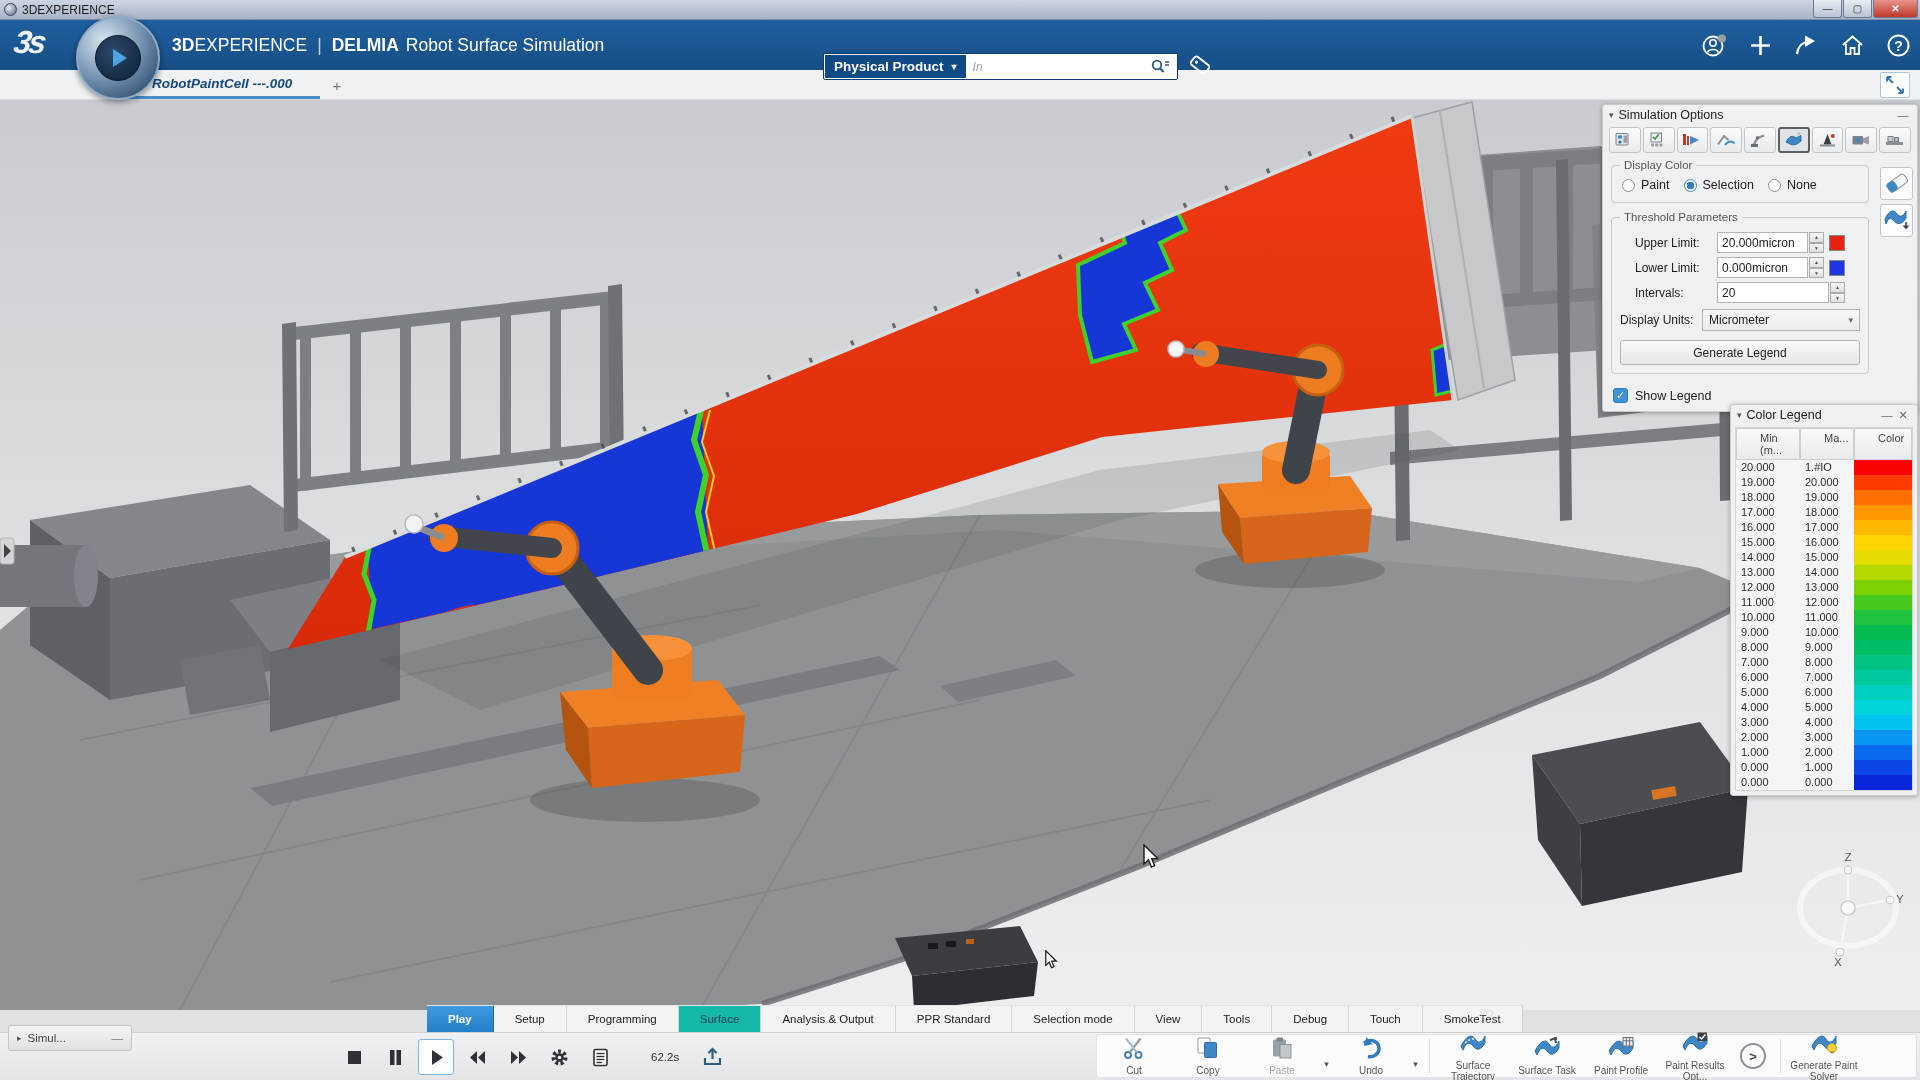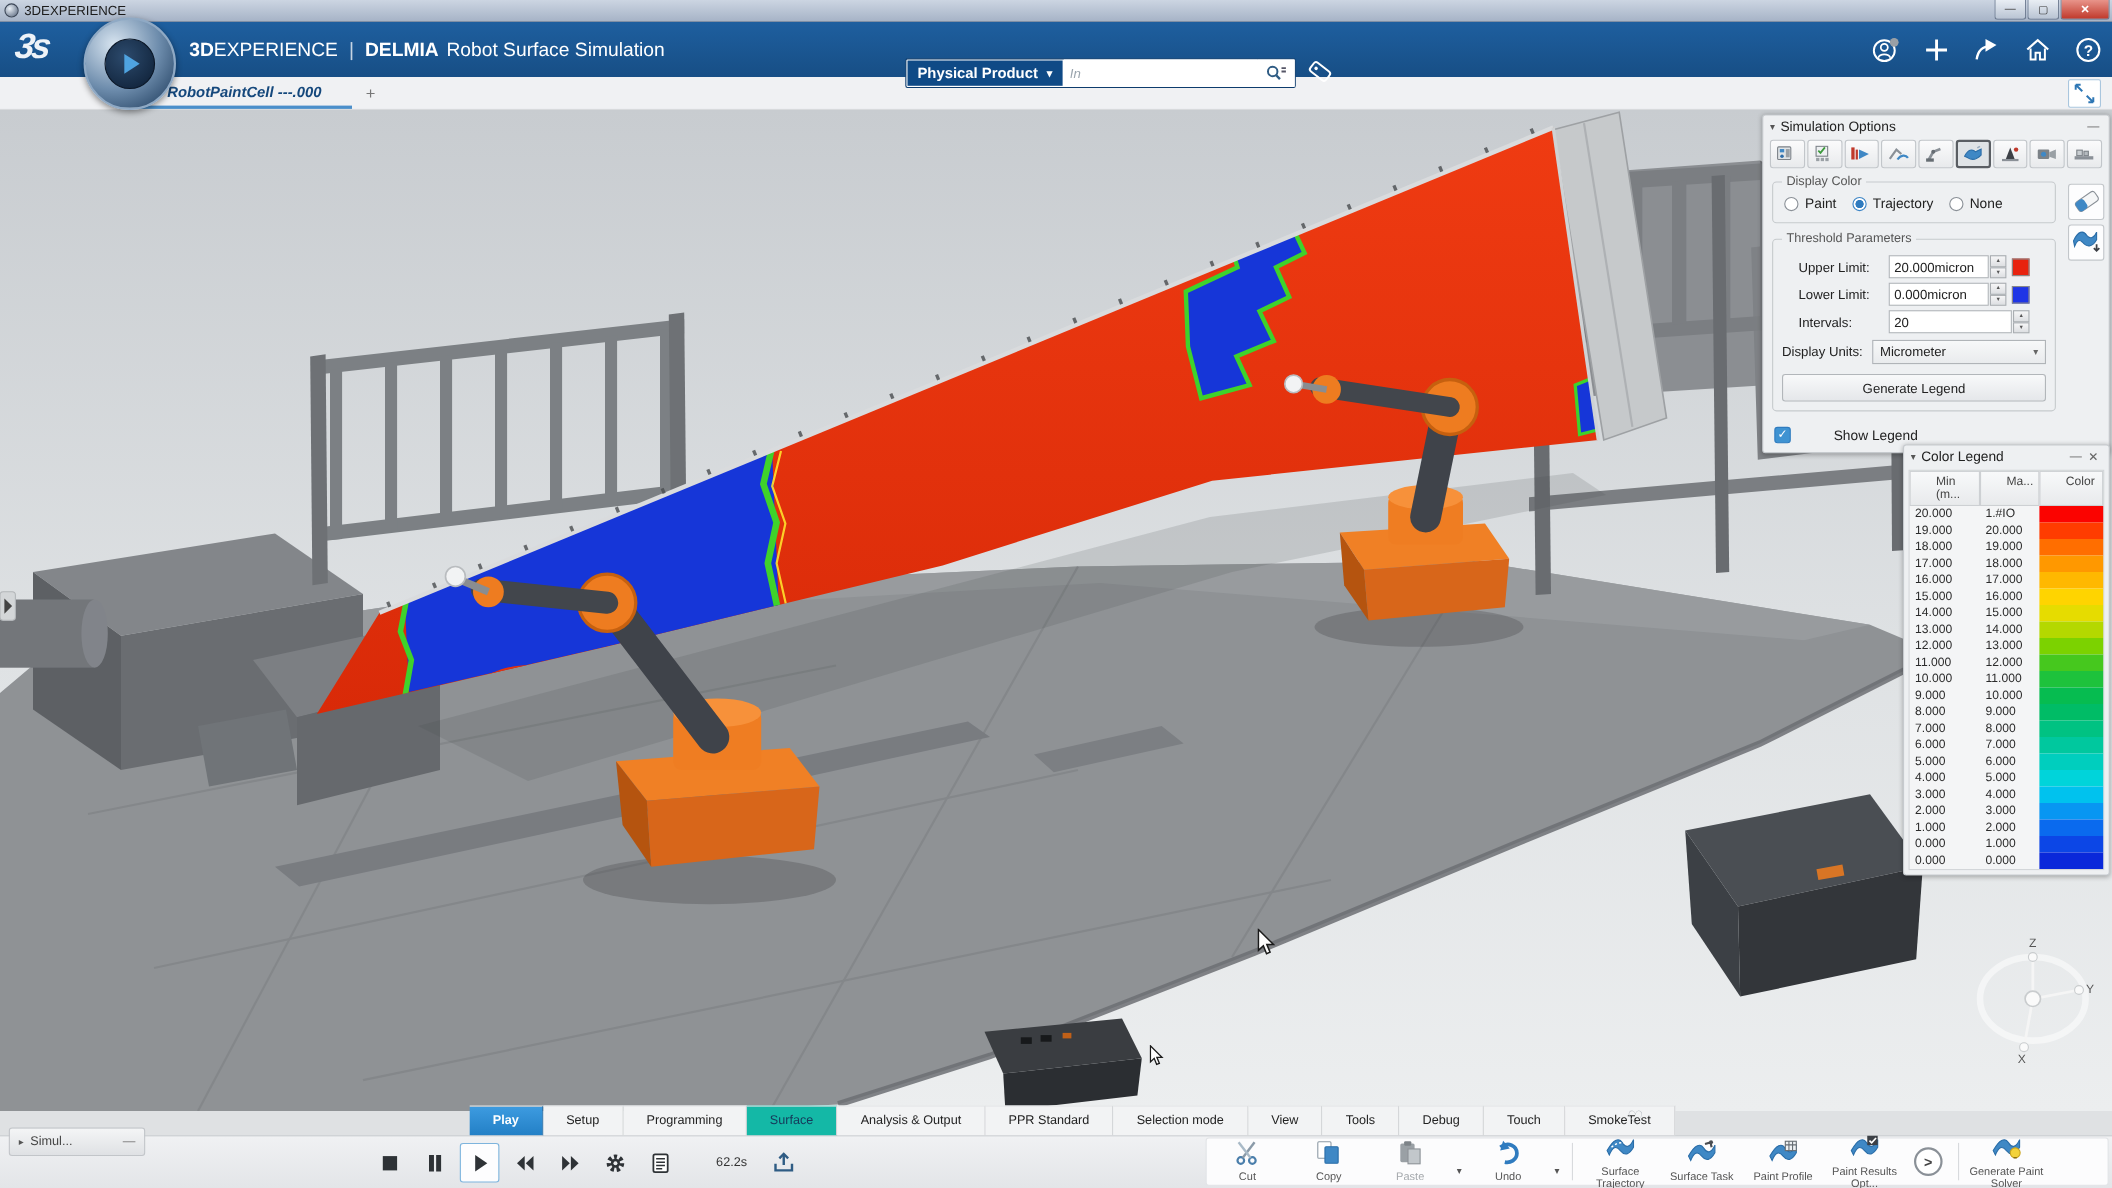--- a/index.html
+++ b/index.html
@@ -94,21 +94,21 @@
   .units-select { flex:1; height:22px; background:linear-gradient(#f7f8f9,#e9ebed); border:1px solid #b0b4b8;
     display:flex; align-items:center; padding:0 6px; font-size:12px; color:#222; }
   .units-select .dd { margin-left:auto; font-size:9px; color:#666; }
   .gen-btn { width:100%; height:25px; background:linear-gradient(#f8f9fa,#e5e7ea); border:1px solid #b2b6ba;
     border-radius:3px; font-size:12px; color:#222; margin-top:5px; }
   .side-btn { position:absolute; right:4px; width:33px; height:33px; background:#fdfdfe;
     border:1px solid #c2c6ca; border-radius:3px; padding:0; }
   .show-legend-row { display:flex; align-items:center; gap:7px; padding:6px 10px 2px 10px; }
   .cb { width:15px; height:15px; background:#3f93d2; border:1px solid #2f7bbf; border-radius:3px;
     color:#fff; font-size:11px; line-height:13px; text-align:center; }
-  .show-legend-label { font-size:12.5px; color:#222;margin-left:32px; }
+  .show-legend-label { font-size:12.5px; color:#222; }
 
   .legend-panel { left:1730px; top:404px; width:188px; padding:0 0 4px 0; }
   .legend-table { margin:2px 4px 0 4px; border:1px solid #d3d6d9; background:#f4f5f6; }
   .legend-hrow { display:flex; }
   .legend-hcell { background:linear-gradient(#f8f9fa,#e8eaec); border:1px solid #cdd0d3; font-size:11px;
     color:#444; padding:3px 0 3px 23px; }
   .legend-row { display:flex; height:15px; }
   .legend-cell { font-size:11px; color:#2b2b2b; padding-left:5px; line-height:15px; }
   .c-min { width:64px; } .c-max { width:54px; } .c-color { width:58px; }
 
@@ -505,21 +505,21 @@
 
   <fieldset class="group">
     <legend>Display Color</legend>
     <div class="radio-row">
         <div class="radio-opt">
           <span class="radio"></span>
           <span>Paint</span>
         </div>
         <div class="radio-opt">
           <span class="radio checked"></span>
-          <span>Trajectory</span>
+          <span>Selection</span>
         </div>
         <div class="radio-opt">
           <span class="radio"></span>
           <span>None</span>
         </div>
       </div>
   </fieldset>
 
   <fieldset class="group">
     <legend>Threshold Parameters</legend>

